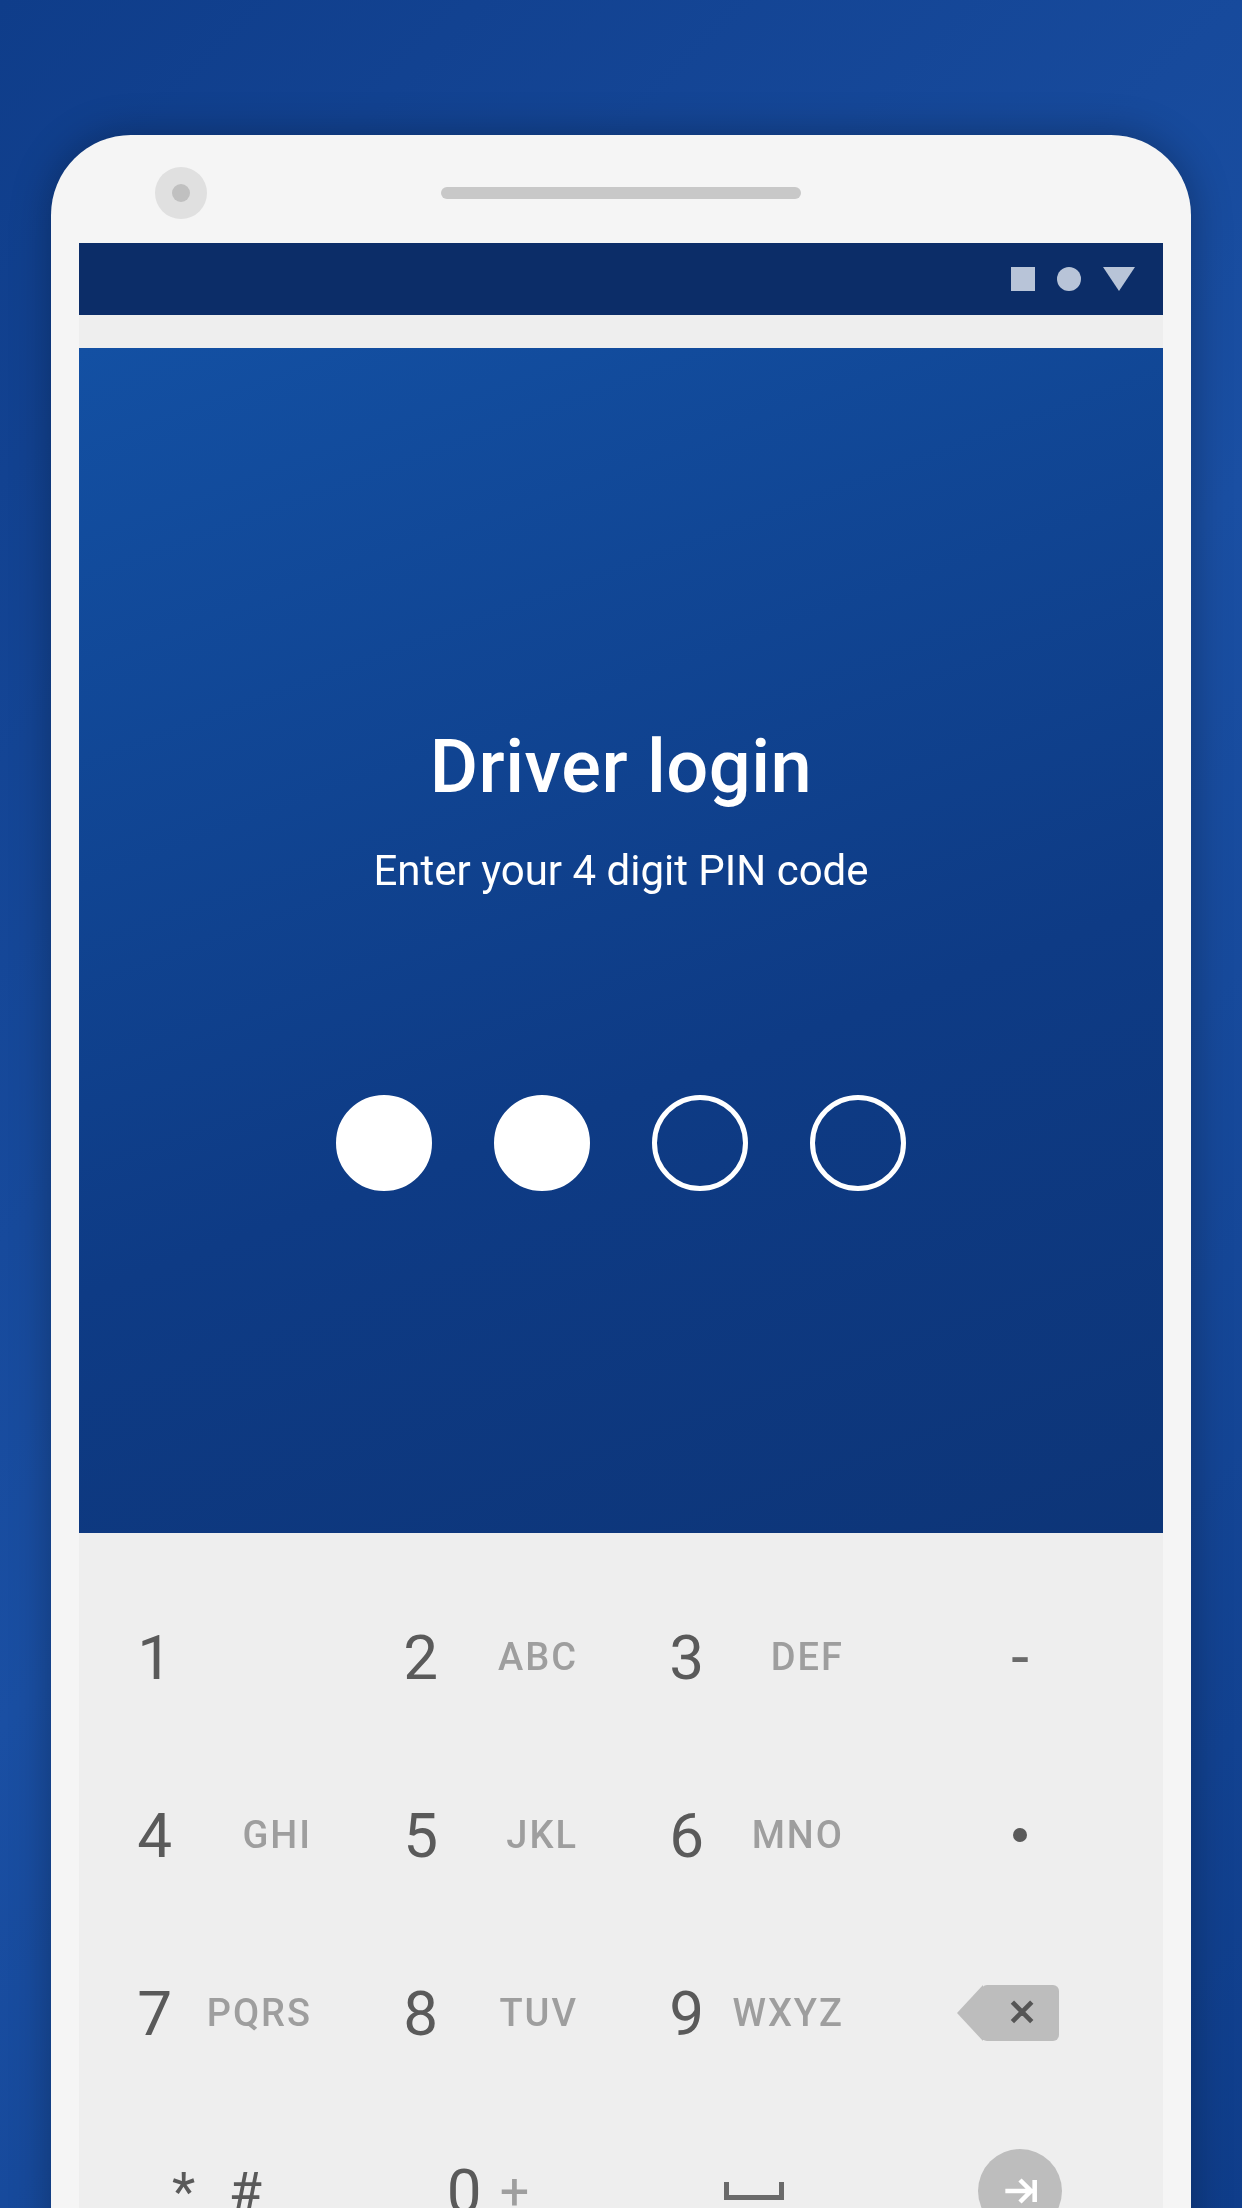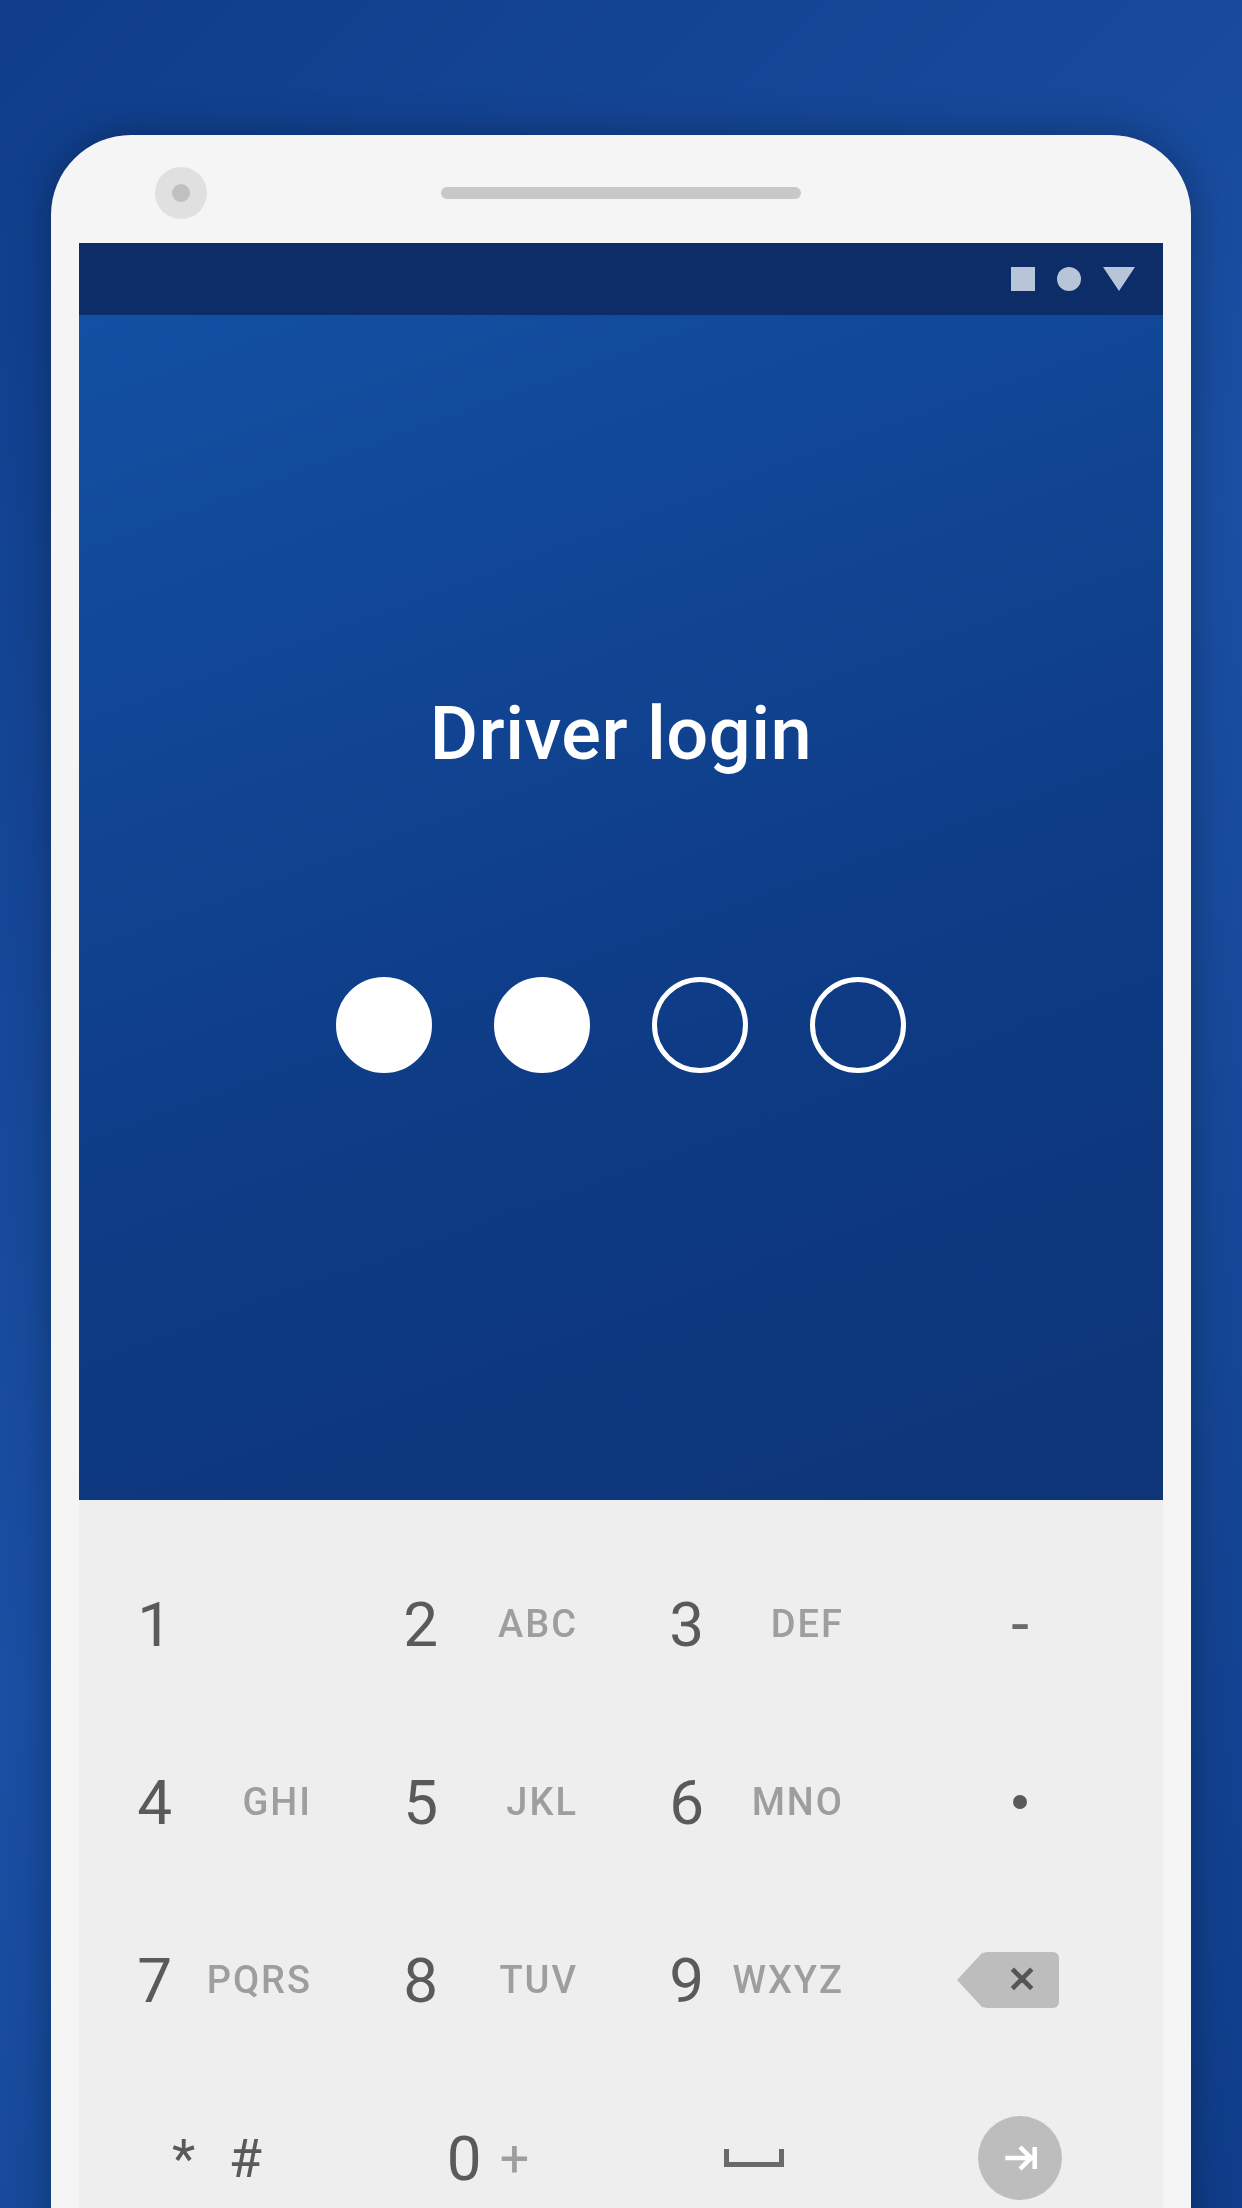--- a/index.html
+++ b/index.html
@@ -89,20 +89,21 @@
       border-right: 16px solid transparent;
       border-top: 24px solid #b8c4d8;
     }
     .login-area {
       background: linear-gradient(160deg, #1350a3 0%, #0e3b85 60%, #0d3578 100%);
       height: 1185px;
       display: flex;
       flex-direction: column;
       align-items: center;
       color: #fff;
+      margin-top: 33px;
     }
     .login-title {
       margin-top: 375px;
       font-size: 74px;
       font-weight: 500;
       letter-spacing: 0.5px;
     }
     .login-subtitle {
       margin-top: 36px;
       font-size: 42px;
@@ -242,20 +243,21 @@
   </div>
   <div class="screen">
     <div class="status-bar">
       <div class="status-square"></div>
       <div class="status-circle"></div>
       <div class="status-triangle"></div>
     </div>
 
     <div class="login-area">
       <div class="login-title">Driver login</div>
+      <div class="login-subtitle">Enter your 4 digit PIN code</div>
       <div class="pin-dots" id="pin-dots">
           <div class="pin-dot filled"></div>
           <div class="pin-dot filled"></div>
           <div class="pin-dot"></div>
           <div class="pin-dot"></div>
         </div>
     </div>
 
     <div class="keypad" id="keypad">
         <div class="keypad-row">

